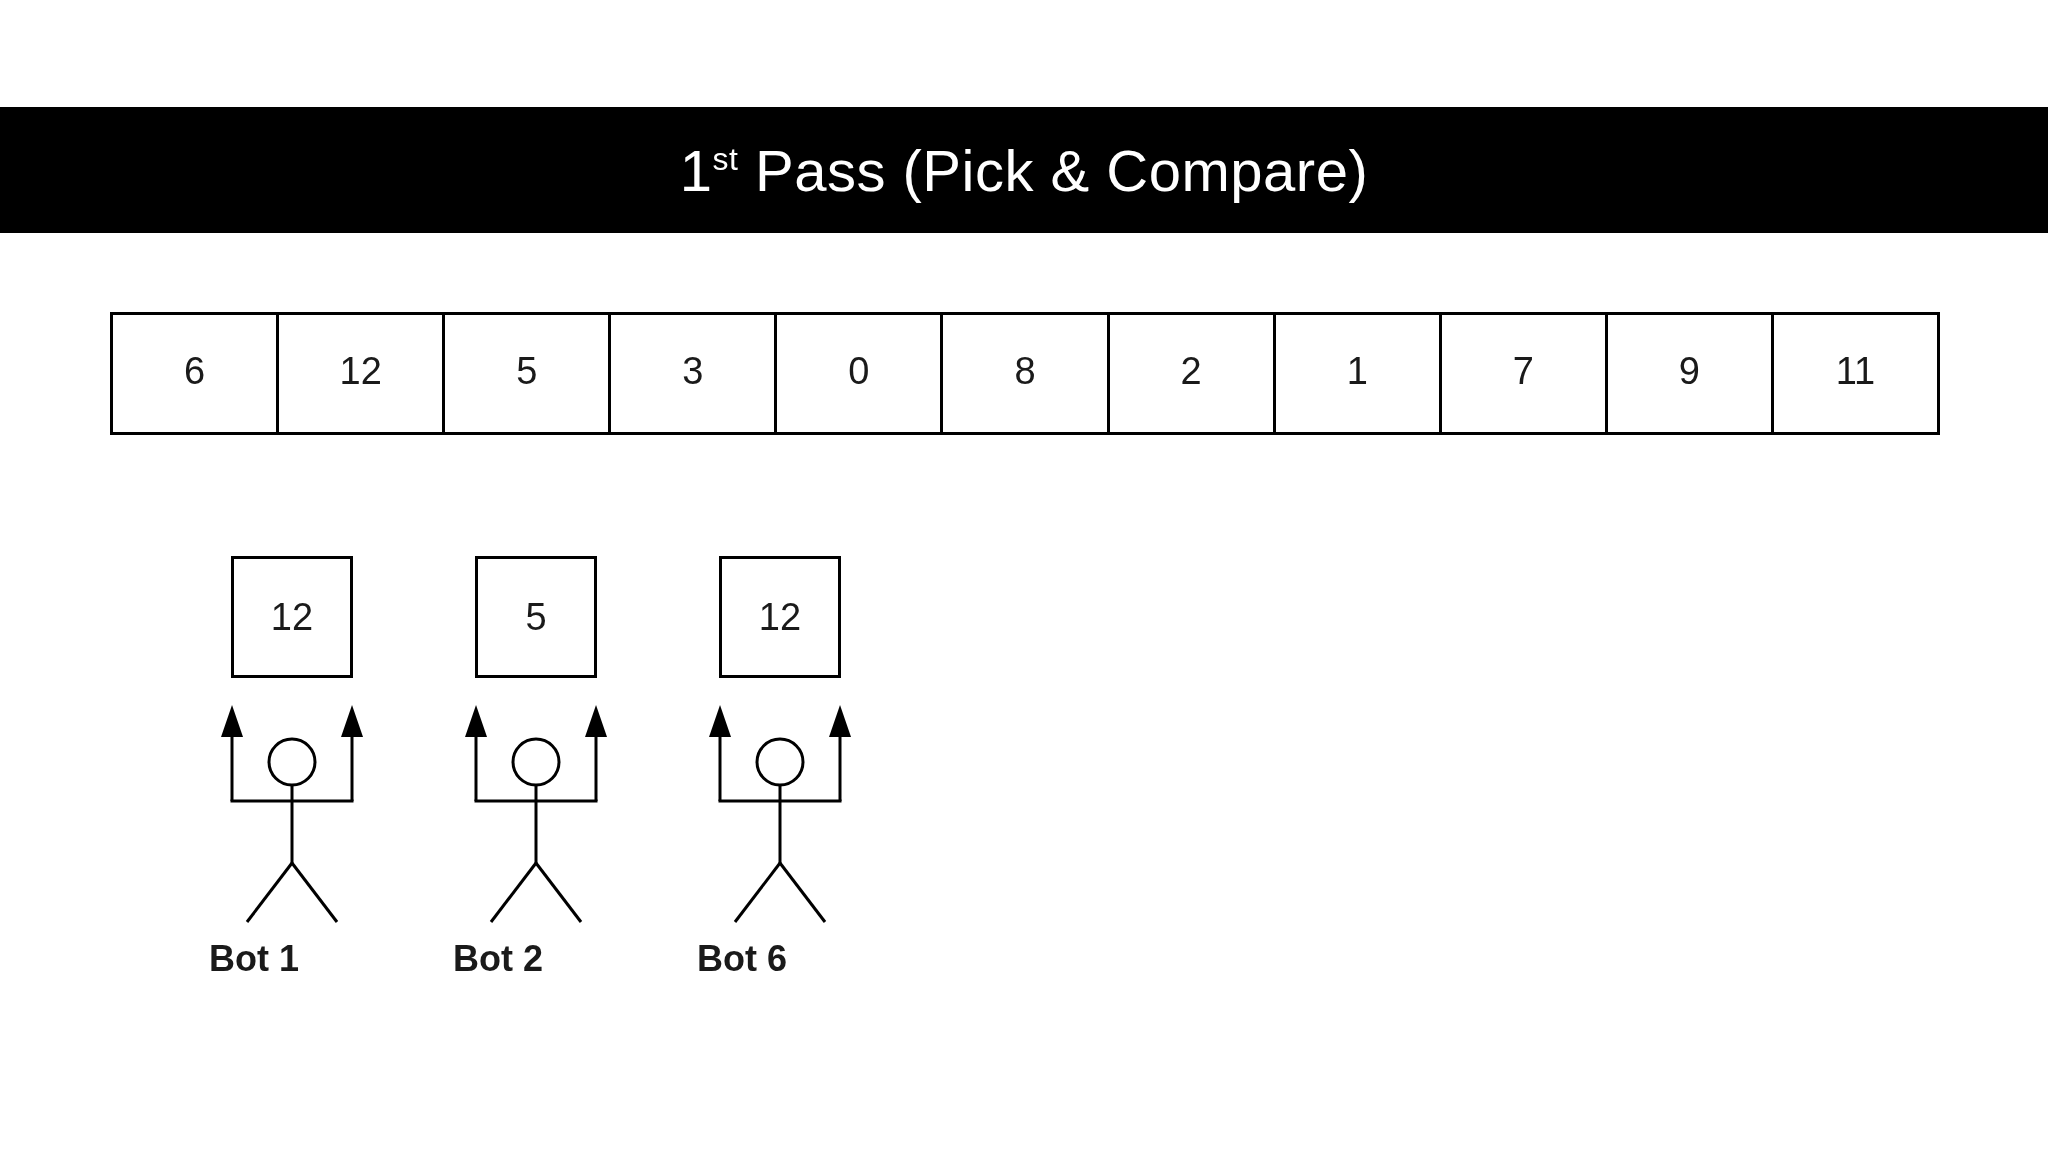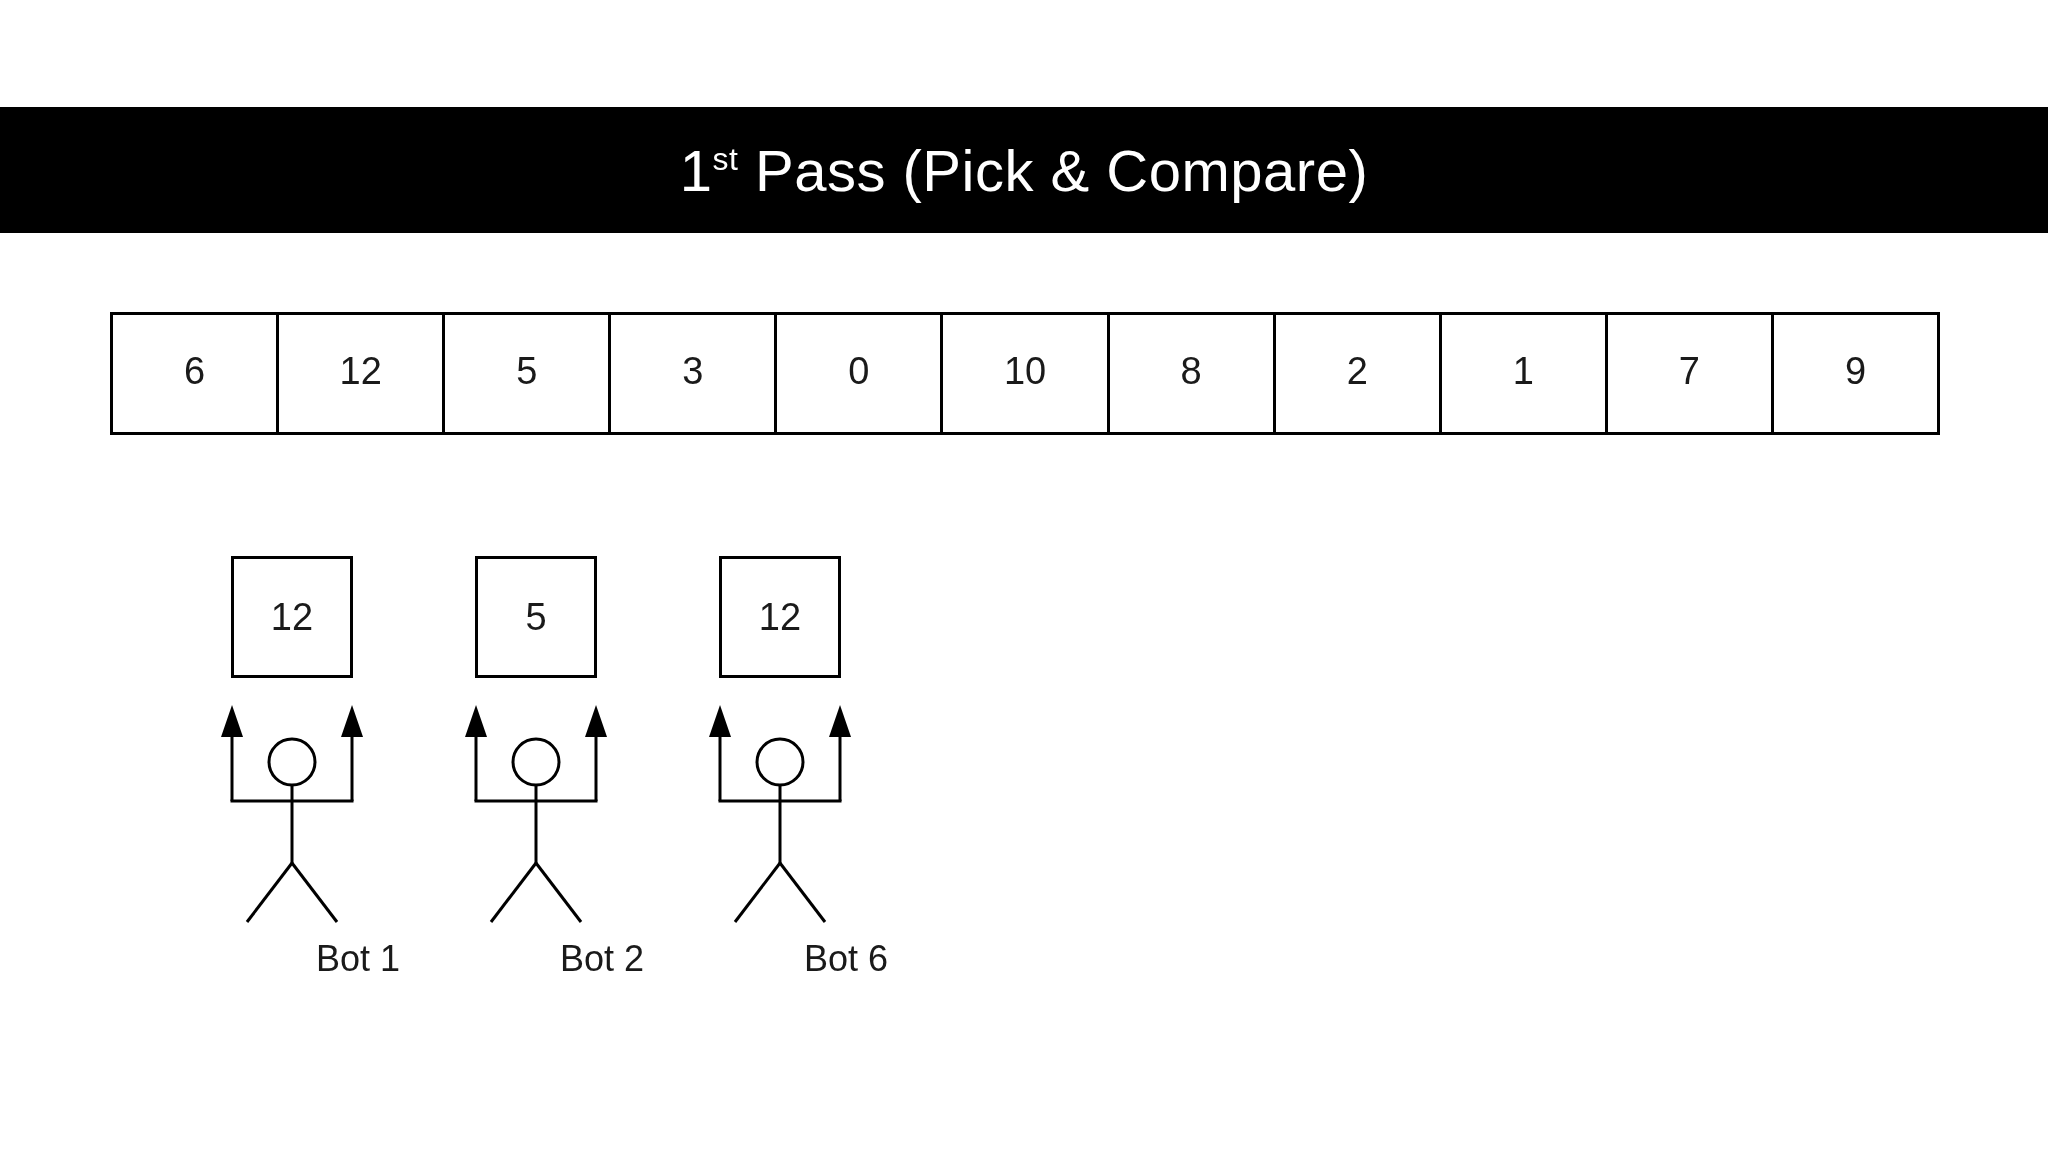--- a/index.html
+++ b/index.html
@@ -95,26 +95,27 @@
   }
   .figure-svg {
     position: absolute;
     left: 20px;  
     top: 144px;  
     width: 160px;
     height: 230px;
   }
   .bot-label {
     position: absolute;
-    left: 8px;
+    left: 17px;
     top: 382px;  
     width: 200px;
-    text-align: right;
+    text-align: left;
     font-size: 36px;
     white-space: pre;
+    font-weight: bold;
   }
 </style>
 </head>
 <body>
 
 <div class="page">
 
   <div class="banner">
     <div class="banner-text"><span>1</span><sup>st</sup><span> Pass (Pick &amp; Compare)</span></div>
   </div>
@@ -129,36 +130,36 @@
     <div class="num-cell">
         <span>5</span>
       </div>
     <div class="num-cell">
         <span>3</span>
       </div>
     <div class="num-cell">
         <span>0</span>
       </div>
     <div class="num-cell">
-        <span>10</span>
-      </div>
-    <div class="num-cell">
         <span>8</span>
       </div>
     <div class="num-cell">
         <span>2</span>
       </div>
     <div class="num-cell">
         <span>1</span>
       </div>
     <div class="num-cell">
         <span>7</span>
       </div>
     <div class="num-cell">
         <span>9</span>
+      </div>
+    <div class="num-cell">
+        <span>11</span>
       </div>
   </div>
 
   <div class="bot-group bot-1">
     <div class="held-box">
         <span>12</span>
       </div>
     <svg class="figure-svg" viewBox="0 0 160 230">
       <polygon points="20,5 31,37 9,37" fill="#000000"></polygon>
       <line x1="20" y1="33" x2="20" y2="101" stroke="#000000" stroke-width="3"></line>

